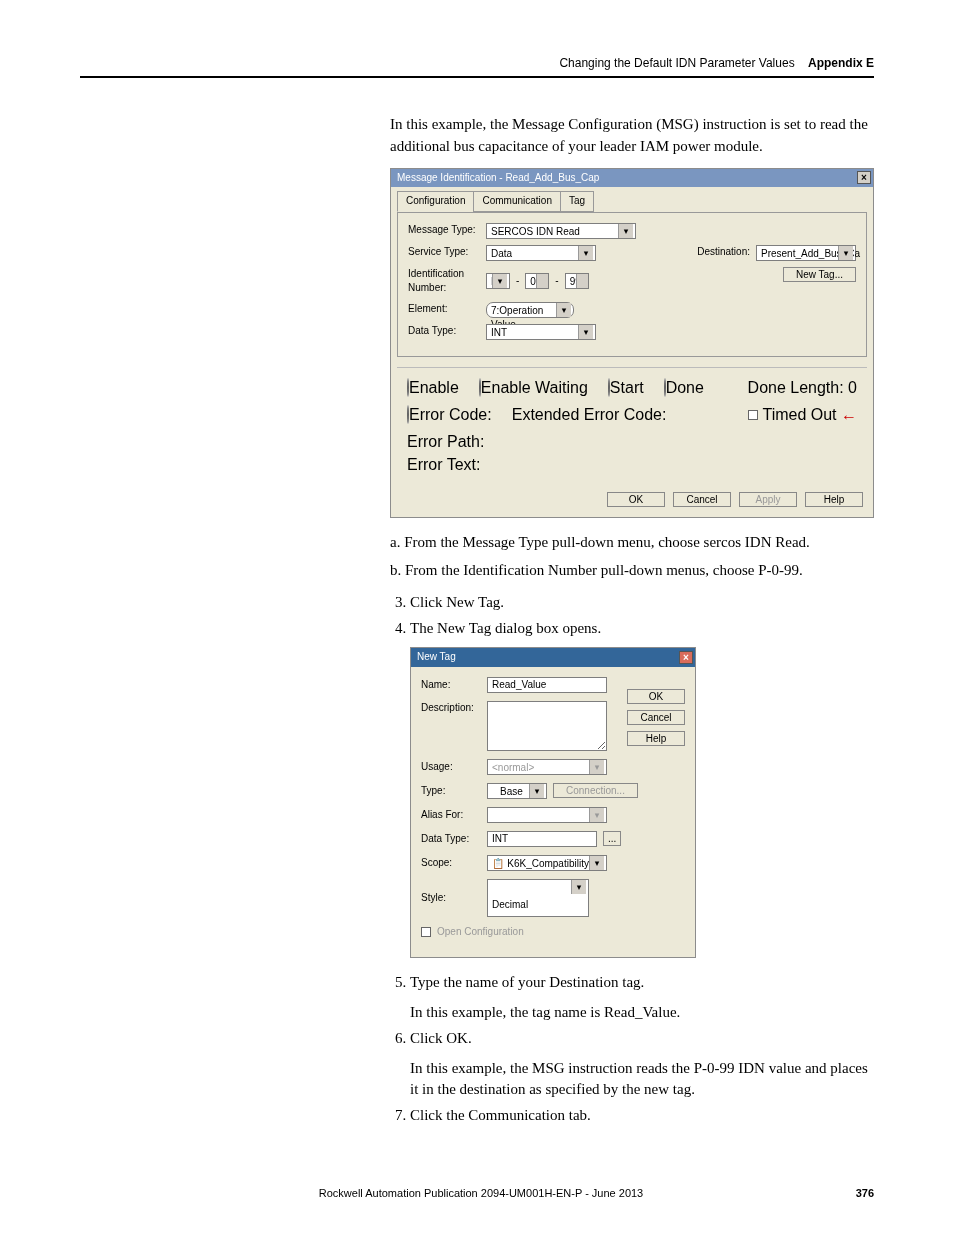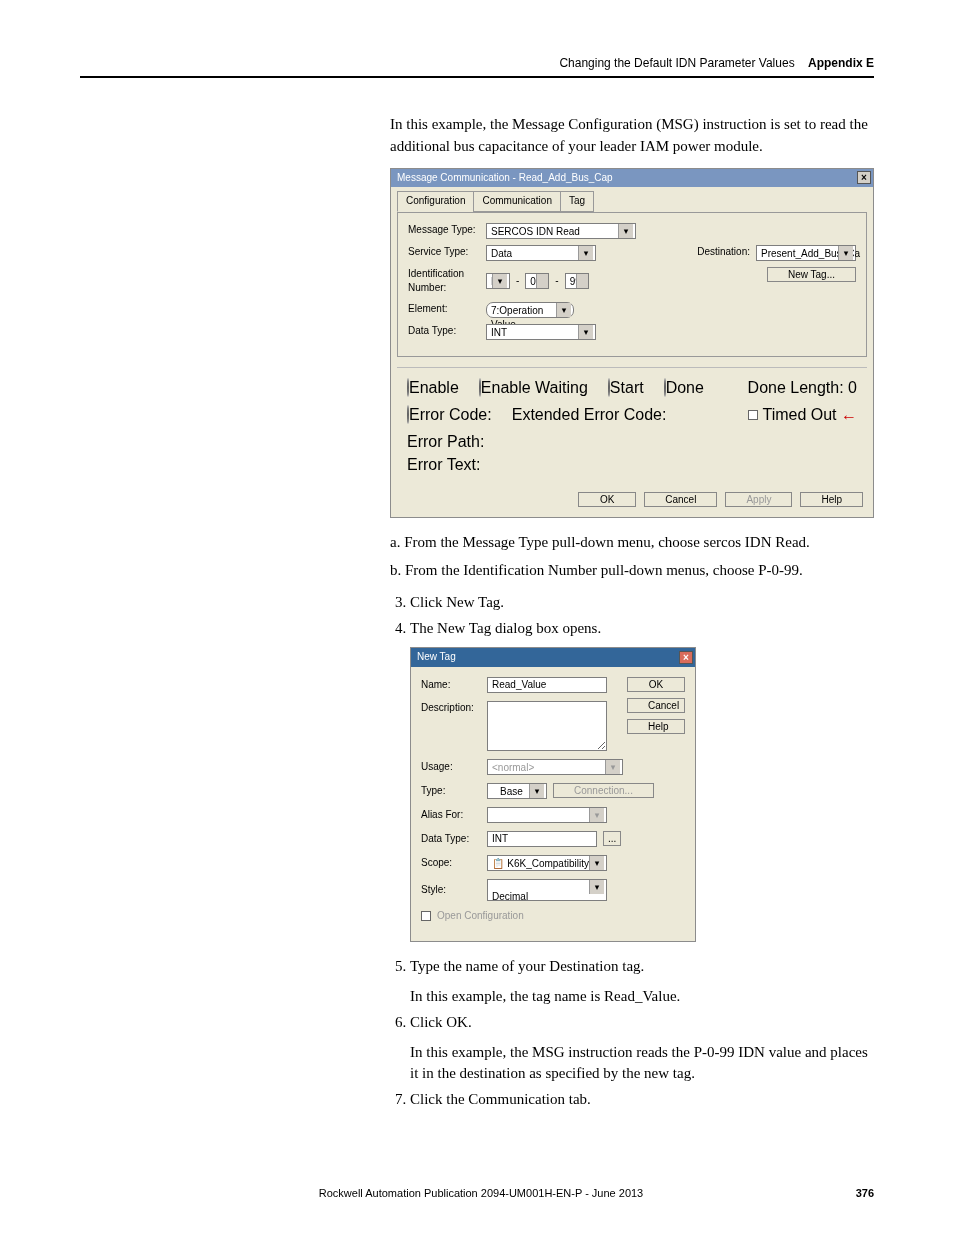--- a/index.html
+++ b/index.html
@@ -105,21 +105,21 @@
     content: "";
     position: absolute;
     right: 0; top: 0;
     width: 11px; height: 14px;
     background: linear-gradient(#d4d0c8 0 50%, #d4d0c8 50% 100%);
     border-left: 1px solid #999;
   }
   .winbtn {
     background: #ece9d8;
     border: 1px solid #888;
-    padding: 1px 20px;
+    padding: 1px 12px;
     font-size: 10px;
   }
   .statusrow {
     border-top: 1px solid #bbb;
     margin: 10px 6px 6px 6px;
     padding: 8px 10px 4px 10px;
     font-size: 16px;
   }
   .statusline { display: flex; gap: 20px; align-items: center; margin-bottom: 4px; flex-wrap: wrap;}
   .radio { width: 10px; height: 10px; border: 1px solid #666; border-radius: 50%; background: #fff; }
@@ -147,38 +147,38 @@
     font-size: 11px;
     text-align: center;
   }
   .pagenum {
     position: absolute;
     right: 0;
     font-weight: bold;
   }
   .disabled { color: #999; }
   .timeout { color: #c00; }
-  .toprow-newtag { display: flex; align-items: flex-start; gap: 8px;}
+  .toprow-newtag { display: flex; align-items: center; gap: 8px;}
   .newtag-fields { flex: 1;}
 </style>
 </head>
 <body>
 
 <div class="page">
   <div class="header">
     <span class="light">Changing the Default IDN Parameter Values</span>
     <span class="bold">Appendix E</span>
   </div>
 
   <div class="bodytext intro">In this example, the Message Configuration (MSG) instruction is set to read the additional bus capacitance of your leader IAM power module.</div>
 
   <div class="bodytext">
     <div class="dialog-shell">
       <div class="titlebar">
-        <span>Message Communication - Read_Add_Bus_Cap</span>
+        <span>Message Identification - Read_Add_Bus_Cap</span>
         <span class="xbtn">×</span>
       </div>
       <div class="tabs">
         <div class="tab active">Configuration</div>
         <div class="tab">Communication</div>
         <div class="tab">Tag</div>
       </div>
       <div class="tabsheet">
         <div class="row">
           <span class="lbl">Message Type:</span>
@@ -270,21 +270,21 @@
                 </div>
             </div>
             <div class="rightcol">
               <button class="winbtn rightbtn">OK</button>
               <button class="winbtn rightbtn">Cancel</button>
               <button class="winbtn rightbtn">Help</button>
             </div>
           </div>
           <div class="row">
               <span class="lbl">Usage:</span>
-              <div class="dd disabled" style="width:136px;padding:1px 4px;"><span>&lt;normal&gt;</span></div>
+              <div class="dd disabled" style="width:120px;padding:1px 4px;"><span>&lt;normal&gt;</span></div>
             </div>
           <div class="row">
               <span class="lbl">Type:</span>
               <div class="dd" style="width:60px;padding:1px 12px;"><span>Base</span></div>
               <button class="winbtn disabled">Connection...</button>
             </div>
           <div class="row">
               <span class="lbl">Alias For:</span>
               <div class="dd disabled" style="width:120px;padding:1px 4px;"></div>
             </div>
@@ -292,21 +292,21 @@
               <span class="lbl">Data Type:</span>
               <input class="txtfld" style="width: 110px;" value="INT">
               <button class="winbtn" style="padding:1px 4px;">...</button>
             </div>
           <div class="row">
               <span class="lbl">Scope:</span>
               <div class="dd" style="width:120px;padding:1px 4px;">📋 <span>K6K_Compatibility</span></div>
             </div>
           <div class="row">
               <span class="lbl">Style:</span>
-              <div class="dd" style="width:120px;padding:10px 4px;"><span>Decimal</span></div>
+              <div class="dd" style="width:102px;padding:18px 4px;"><span>Decimal</span></div>
             </div>
           <div class="row disabled">
               <span class="chk"></span> 
               <span>Open Configuration</span>
             </div>
         </div>
       </div>
     </li>
     <li>
       <span>Type the name of your Destination tag.</span>

